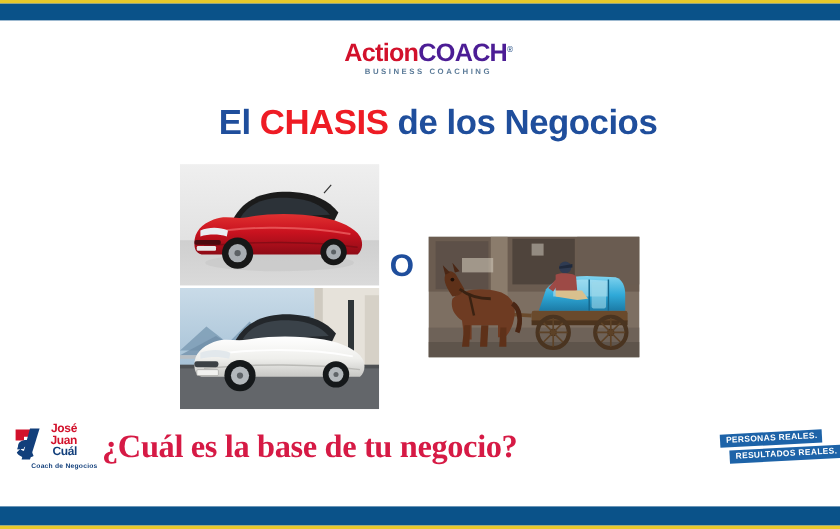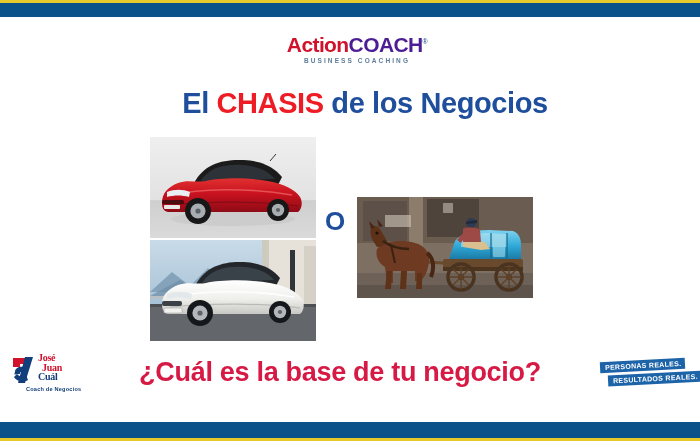--- a/index.html
+++ b/index.html
@@ -108,45 +108,44 @@
     font-weight: bold;
     color: #1f4e9c;
     line-height: 1;
   }
 
   
   .question {
     position: absolute;
     left: 85px; top: 357px;
     width: 510px;
-    text-align: center;
     font-size: 27px;
     font-weight: bold;
     color: #d61a45;
     letter-spacing: -0.3px;
     white-space: nowrap;
+    font-family: Liberation Serif, serif;
   }
 
   
   .coach-logo {
     position: absolute;
     left: 12px; top: 353px;
     width: 80px; height: 46px;
   }
   .coach-mark {
     position: absolute;
     left: 0; top: 2px;
     width: 26px; height: 30px;
   }
   .coach-names {
     position: absolute;
     left: 26px; top: 0px;
     line-height: 9.5px;
-    text-align: left;
-    font-family: Liberation Serif, serif;
+    text-align: right;
   }
   .coach-names span {
     display: block;
     font-size: 10px;
     font-weight: bold;
     letter-spacing: -0.3px;
   }
   .cn-jose  { color: #d2112b; }
   .cn-juan  { color: #d2112b; padding-left: 4px; }
   .cn-saenz { color: #123f7b; }

